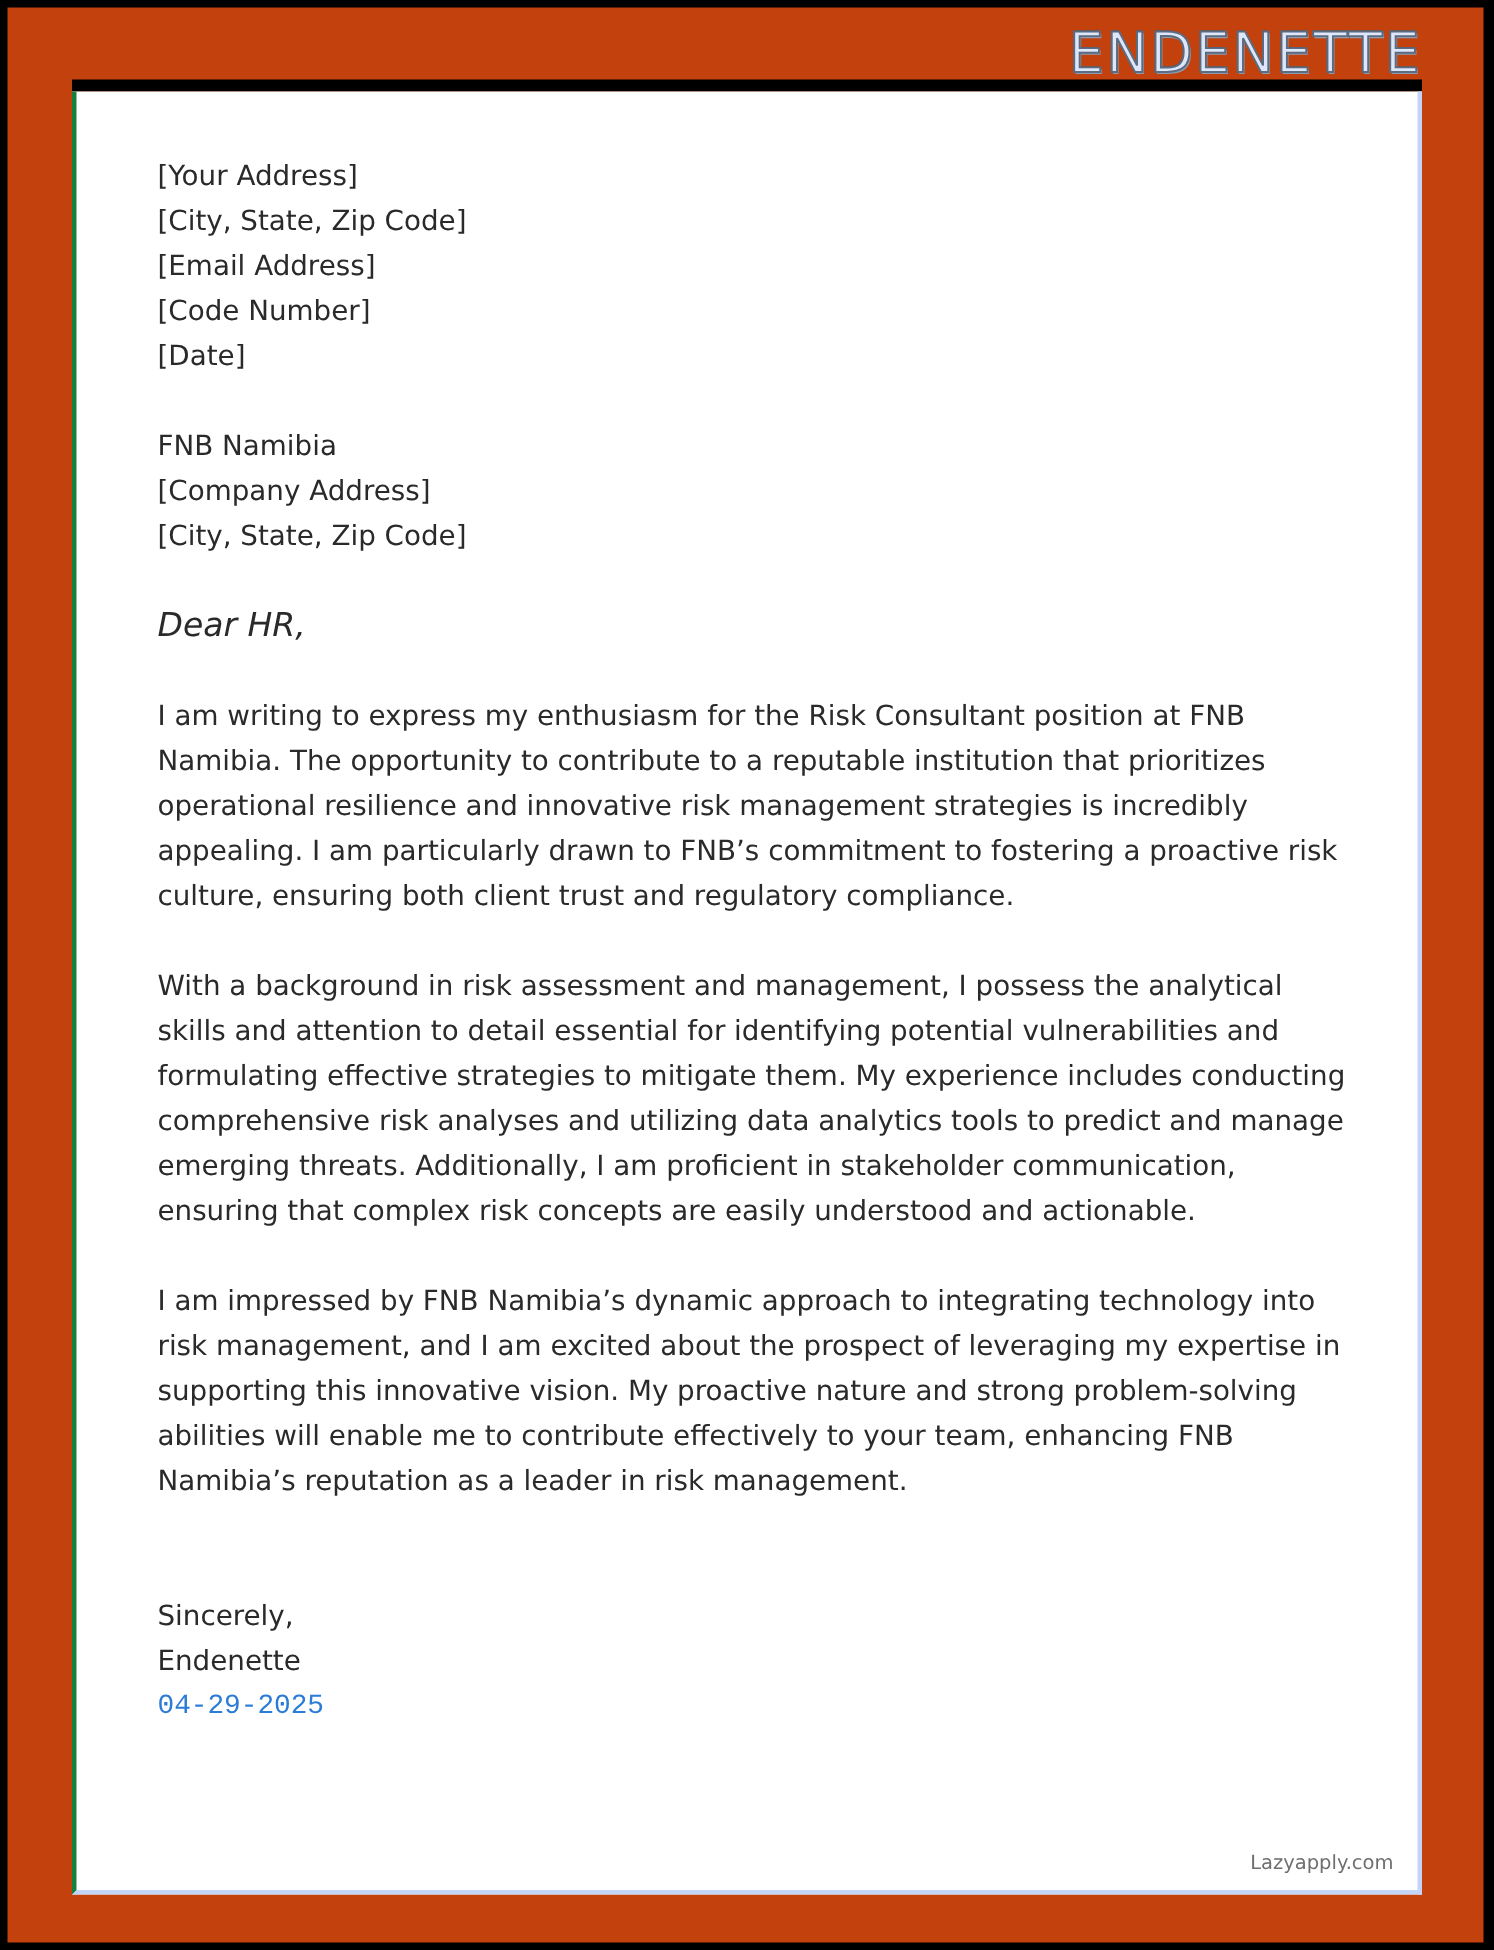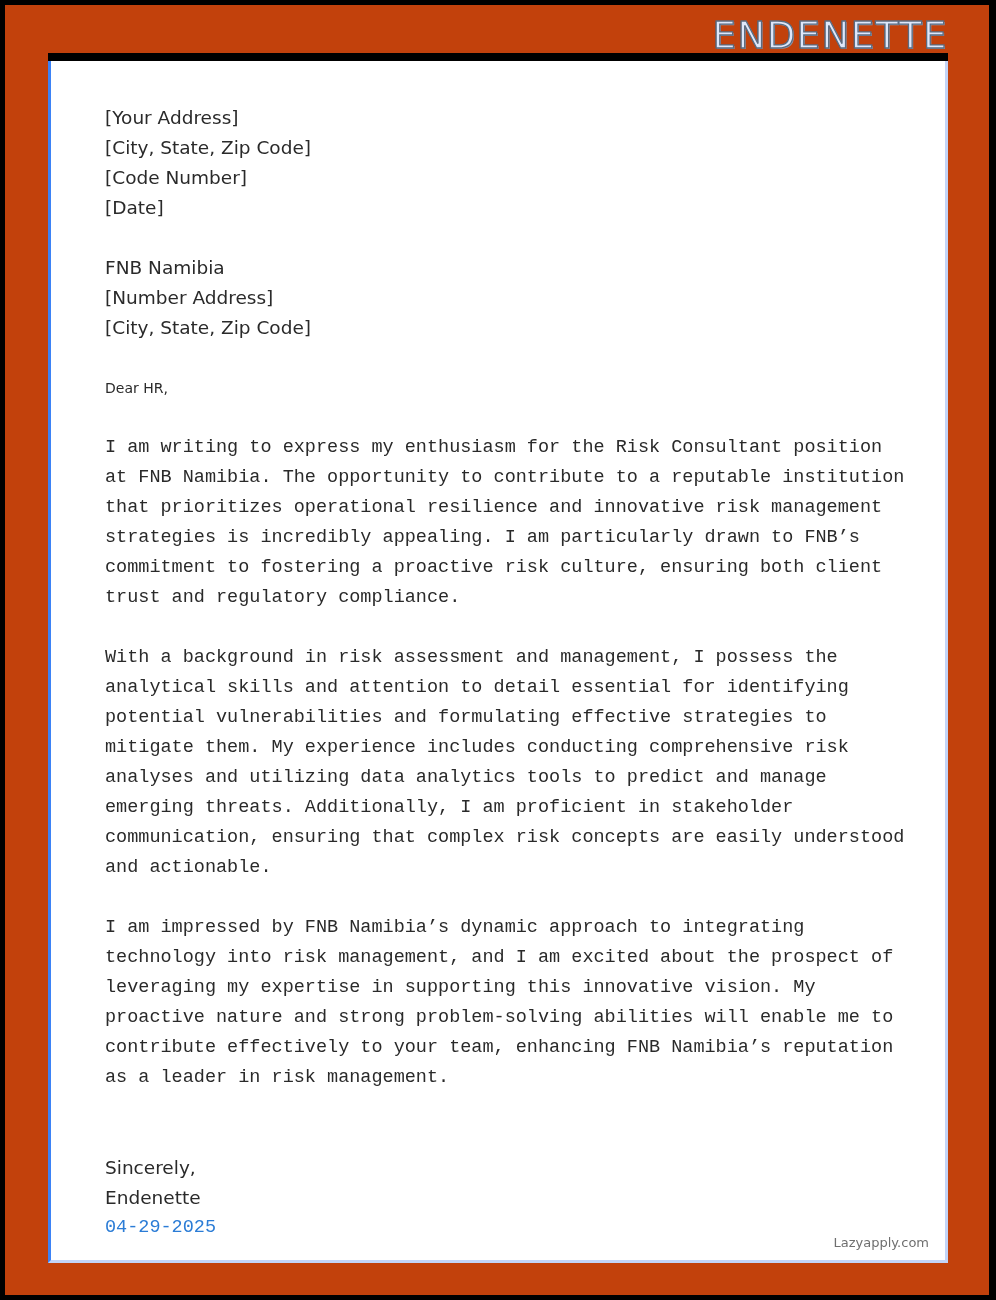--- a/index.html
+++ b/index.html
@@ -62,21 +62,21 @@
   }
 
   
   .letter-card {
     position: absolute;
     left: 43px;
     top: 56px;
     width: 900px;
     height: 1202px;
     background: #ffffff;
-    border-left: 3px solid #3b82f6;
+    border-left: 3px solid #15803d;
     border-right: 3px solid #c3d4f7;
     border-bottom: 3px solid #c3d4f7;
     box-sizing: border-box;
   }
 
   .letter-body {
     position: absolute;
     left: 54px;
     top: 42px;
     width: 800px;
@@ -90,33 +90,33 @@
   }
   .addr-block .line {
     white-space: nowrap;
   }
 
   .block-gap {
     height: 30px;
   }
 
   .salutation {
-    font-size: 14px;
+    font-size: 22px;
     line-height: 30px;
     color: #2a2a2a;
     margin: 0;
+    font-style: italic;
   }
 
   .para {
     font-size: 18.5px;
     line-height: 30px;
     color: #2a2a2a;
     margin: 0;
     text-align: left;
-    font-family: Liberation Mono, monospace;
   }
 
   .closing {
     font-size: 18.5px;
     line-height: 30px;
     color: #2a2a2a;
   }
 
   .sign-date {
     font-size: 18.5px;
@@ -147,29 +147,30 @@
 
   <div class="header-rule"></div>
 
   <div class="letter-card">
 
     <div class="letter-body">
 
       <div class="addr-block">
         <div class="line">[Your Address]</div>
         <div class="line">[City, State, Zip Code]</div>
+        <div class="line">[Email Address]</div>
         <div class="line">[Code Number]</div>
         <div class="line">[Date]</div>
       </div>
 
       <div class="block-gap"></div>
 
       <div class="addr-block">
         <div class="line">FNB Namibia</div>
-        <div class="line">[Number Address]</div>
+        <div class="line">[Company Address]</div>
         <div class="line">[City, State, Zip Code]</div>
       </div>
 
       <div class="block-gap"></div>
 
       <p class="salutation">Dear HR,</p>
 
       <div class="block-gap"></div>
 
       <p class="para">I am writing to express my enthusiasm for the Risk Consultant position at FNB Namibia. The opportunity to contribute to a reputable institution that prioritizes operational resilience and innovative risk management strategies is incredibly appealing. I am particularly drawn to FNB’s commitment to fostering a proactive risk culture, ensuring both client trust and regulatory compliance.</p>

